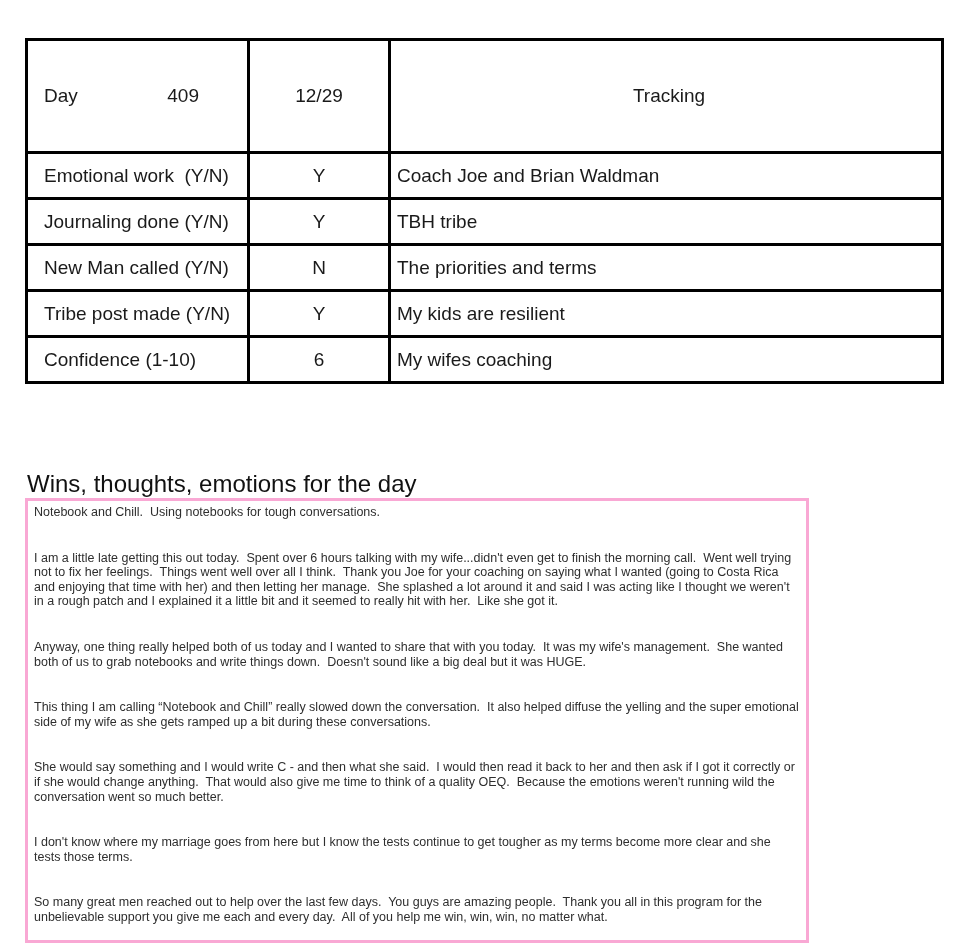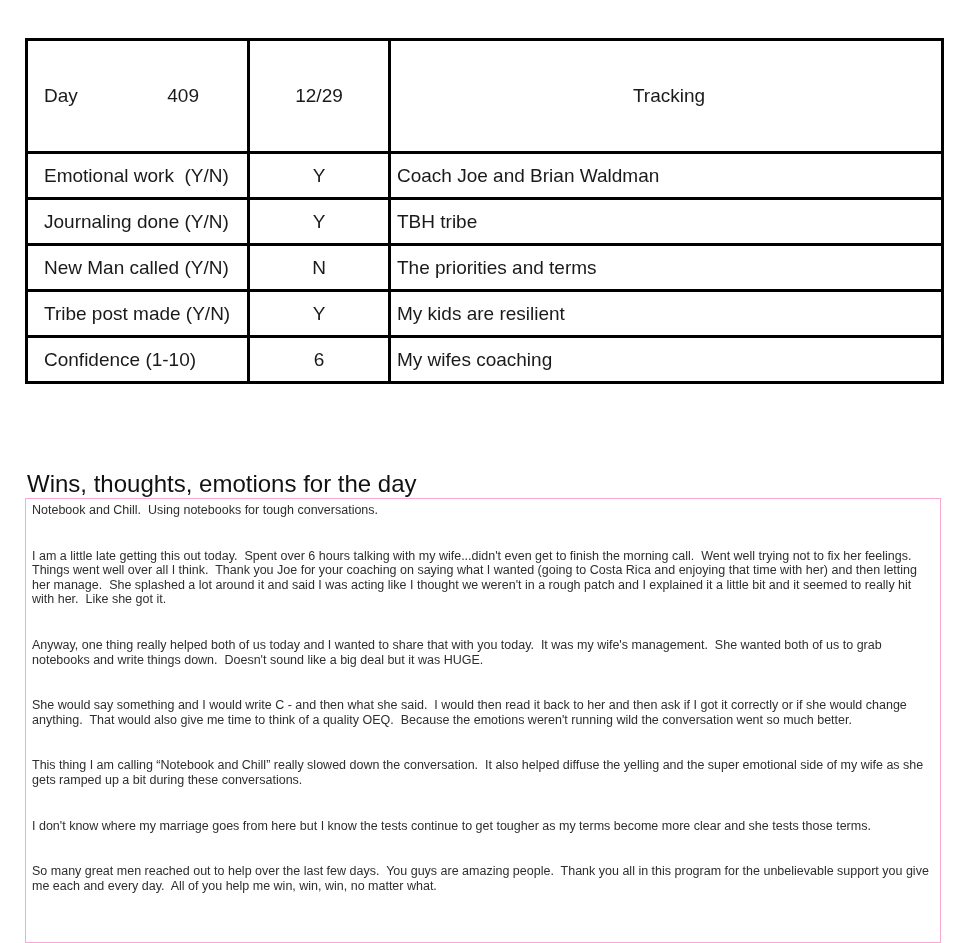--- a/index.html
+++ b/index.html
@@ -31,22 +31,22 @@
   td.behave { vertical-align:top; padding:11px 4px 0 4px; }
   .bt-title { font-size:19px; }
   .bt-note  { font-size:16.5px; margin-top:12px; white-space:pre-wrap; }
 
   
   .wins-title {
     position:absolute; left:27px; top:470px;
     font-size:24px; color:#111;
   }
   .journal {
-    position:absolute; left:25px; top:498px; width:916px; height:445px;
-    border:1px solid #f9a8d4; padding:4px 6px; overflow:hidden; color:#2e2e2e;
+    position:absolute; left:25px; top:498px; width:784px; height:445px;
+    border:3px solid #f9a8d4; padding:4px 6px; overflow:hidden; color:#2e2e2e;
   }
   .journal p {
     font-size:12.5px; line-height:14.6px; margin:0 0 31px 0;
     white-space:pre-wrap;
   }
 </style>
 </head>
 <body>
 
 <table class="track">
@@ -93,17 +93,17 @@
   </tr>
 </tbody>
   </table>
 
 <div class="wins-title">Wins, thoughts, emotions for the day</div>
 
 <div class="journal">
   <p>Notebook and Chill.  Using notebooks for tough conversations.</p>
   <p>I am a little late getting this out today.  Spent over 6 hours talking with my wife...didn't even get to finish the morning call.  Went well trying not to fix her feelings.  Things went well over all I think.  Thank you Joe for your coaching on saying what I wanted (going to Costa Rica and enjoying that time with her) and then letting her manage.  She splashed a lot around it and said I was acting like I thought we weren't in a rough patch and I explained it a little bit and it seemed to really hit with her.  Like she got it.</p>
   <p>Anyway, one thing really helped both of us today and I wanted to share that with you today.  It was my wife's management.  She wanted both of us to grab notebooks and write things down.  Doesn't sound like a big deal but it was HUGE.</p>
+  <p>This thing I am calling “Notebook and Chill” really slowed down the conversation.  It also helped diffuse the yelling and the super emotional side of my wife as she gets ramped up a bit during these conversations.</p>
   <p>She would say something and I would write C - and then what she said.  I would then read it back to her and then ask if I got it correctly or if she would change anything.  That would also give me time to think of a quality OEQ.  Because the emotions weren't running wild the conversation went so much better.</p>
-  <p>This thing I am calling “Notebook and Chill” really slowed down the conversation.  It also helped diffuse the yelling and the super emotional side of my wife as she gets ramped up a bit during these conversations.</p>
   <p>I don't know where my marriage goes from here but I know the tests continue to get tougher as my terms become more clear and she tests those terms.</p>
   <p>So many great men reached out to help over the last few days.  You guys are amazing people.  Thank you all in this program for the unbelievable support you give me each and every day.  All of you help me win, win, win, no matter what.</p>
 </div>
 
 </body></html>

